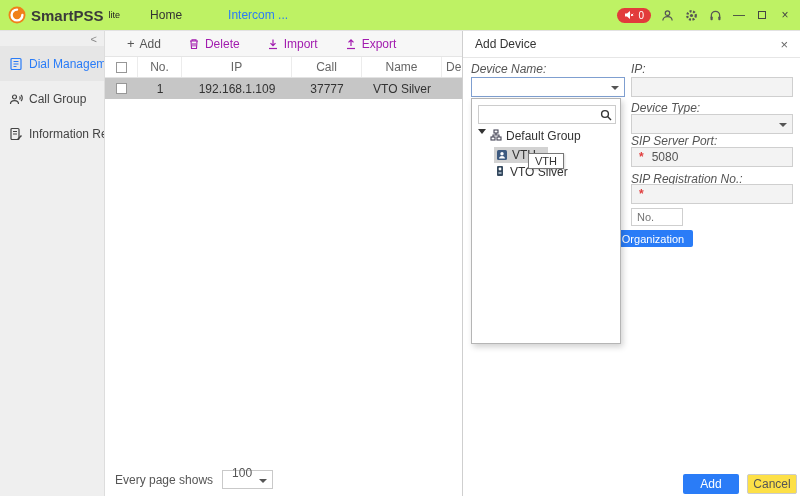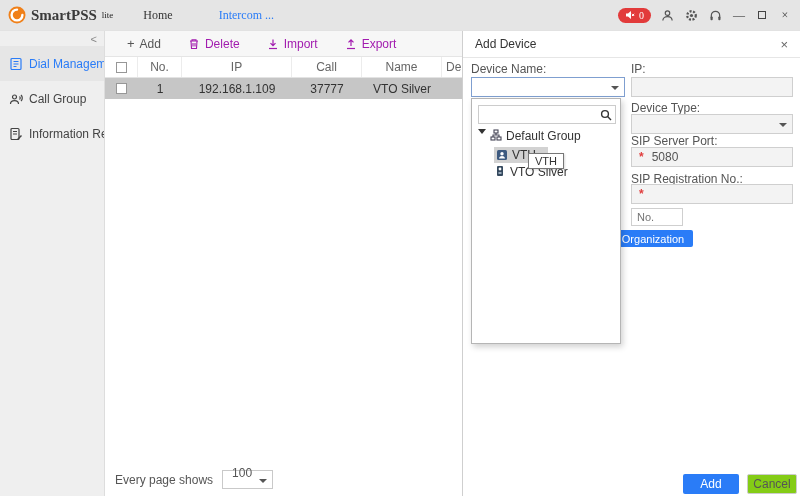--- a/index.html
+++ b/index.html
@@ -1,21 +1,21 @@
 <!DOCTYPE html>
 <html><head>
 <meta charset="utf-8">
 <style>
   *{margin:0;padding:0;box-sizing:border-box;}
   html,body{width:800px;height:496px;}
   body{font-family:"Liberation Sans",sans-serif;font-size:12px;color:#333;background:#fff;overflow:hidden;}
   .screen{position:relative;width:800px;height:496px;background:#fff;}
 
   
-  .titlebar{position:absolute;top:0;left:0;width:800px;height:31px;background:#e5e5e5;border-bottom:1px solid #e2e2e2;display:flex;align-items:center;font-family:Liberation Serif, serif;}
+  .titlebar{position:absolute;top:0;left:0;width:800px;height:31px;background:#bef264;border-bottom:1px solid #e2e2e2;display:flex;align-items:center;}
   .logo{display:flex;align-items:center;gap:5px;padding-left:8px;}
   .logo-name{font-size:15px;font-weight:bold;color:#3a3a3a;}
   .logo-suffix{font-size:9px;color:#222;align-self:flex-start;margin-top:4px;}
   .tabs{display:flex;gap:46px;margin-left:30px;}
   .tab{color:#333;cursor:pointer;}
   .tab.active{color:#2a7cf7;}
   .titlebar-right{margin-left:auto;display:flex;align-items:center;gap:9px;padding-right:8px;}
   .alarm-badge{display:flex;align-items:center;gap:4px;background:#e23b3b;color:#fff;border-radius:8px;height:15px;padding:0 7px;font-size:10px;cursor:pointer;}
   .tb-icon{display:inline-flex;width:15px;height:15px;align-items:center;justify-content:center;cursor:pointer;}
   .winbtn{color:#444;font-size:12px;width:14px;text-align:center;line-height:15px;cursor:pointer;}
@@ -45,41 +45,41 @@
   .checkbox{width:11px;height:11px;border:1px solid #979797;background:#fff;cursor:pointer;}
   .pagination{position:absolute;left:10px;bottom:7px;display:flex;align-items:center;gap:9px;color:#555;}
   .select{position:relative;border:1px solid #c9c9c9;background:#fff;height:19px;display:flex;align-items:center;padding:0 20px 14px 9px;cursor:pointer;}
   .caret{position:absolute;right:5px;top:8px;width:0;height:0;border-left:4px solid transparent;border-right:4px solid transparent;border-top:4px solid #555;}
 
   
   .panel{position:absolute;top:31px;right:0;width:338px;height:465px;background:#fff;border-left:1px solid #cfcfcf;z-index:10;}
   .panel-header{height:27px;border-bottom:1px solid #e6e6e6;display:flex;align-items:center;padding:0 12px;}
   .panel-close{margin-left:auto;color:#666;font-size:13px;cursor:pointer;}
   .panel-body{position:absolute;top:27px;left:0;right:0;bottom:0;}
-  .field-label{position:absolute;color:#555;}
+  .field-label{position:absolute;color:#555;font-style:italic;}
   .input{position:absolute;height:20px;border:1px solid #cfcfcf;background:#f3f3f3;display:flex;align-items:center;padding:0 7px;gap:8px;color:#555;}
   .req{color:#e03c3c;font-weight:bold;}
   .combo{position:absolute;left:8px;top:19px;width:154px;height:20px;border:1px solid #7f9fd0;background:#fff;cursor:pointer;}
   .selectbox{position:absolute;left:168px;top:56px;width:162px;height:20px;border:1px solid #cfcfcf;background:#f3f3f3;cursor:pointer;}
   .dropdown{position:absolute;left:8px;top:40px;width:150px;height:246px;background:#fff;border:1px solid #b5b5b5;box-shadow:2px 3px 6px rgba(0,0,0,.18);z-index:5;}
   .search-wrap{position:absolute;left:6px;top:6px;width:138px;height:19px;border:1px solid #ccc;background:#fff;}
   .search-wrap input{width:100%;height:100%;border:none;outline:none;padding:0 20px 0 6px;font-family:"Liberation Sans",sans-serif;font-size:11px;color:#333;background:transparent;}
   .search-wrap svg{position:absolute;right:3px;top:3px;}
   .tree{position:absolute;top:30px;left:0;right:0;}
   .tree-row{display:flex;align-items:flex-start;height:18px;gap:4px;cursor:pointer;}
   .tree-row.group{padding-left:6px;}
   .tree-row.child{padding-left:22px;}
   .tree-sel{display:flex;align-items:center;gap:4px;background:#d2d2d2;padding:1px 12px 1px 2px;}
   .expander{width:0;height:0;border-left:4px solid transparent;border-right:4px solid transparent;border-top:5px solid #333;cursor:pointer;}
   .tooltip{position:absolute;left:56px;top:54px;background:#fff;border:1px solid #777;padding:1px 6px;font-size:11px;color:#333;z-index:6;box-shadow:1px 1px 2px rgba(0,0,0,.15);}
   .no-input{position:absolute;left:168px;top:150px;width:52px;height:18px;border:1px solid #cfcfcf;background:#fff;font-family:"Liberation Sans",sans-serif;font-size:11px;color:#333;padding:0 5px;outline:none;}
   .org-btn{position:absolute;left:150px;top:172px;width:80px;height:17px;background:#2a7cf7;color:#fff;font-size:11px;display:flex;align-items:center;justify-content:center;border-radius:2px;z-index:1;cursor:pointer;}
   .btn{position:absolute;top:416px;height:20px;display:flex;align-items:center;justify-content:center;border-radius:2px;cursor:pointer;}
   .btn-add{left:220px;width:56px;background:#2a7cf7;color:#fff;}
-  .btn-cancel{left:284px;width:50px;background:#84cc16;border:1px solid #ccc;color:#555;}
+  .btn-cancel{left:284px;width:50px;background:#fde047;border:1px solid #ccc;color:#555;}
 </style>
 </head>
 <body>
 
 <div class="screen">
 
   <header class="titlebar">
     <div class="logo">
       <span style="display:inline-flex;">
         <svg width="18" height="18" viewBox="0 0 18 18">

